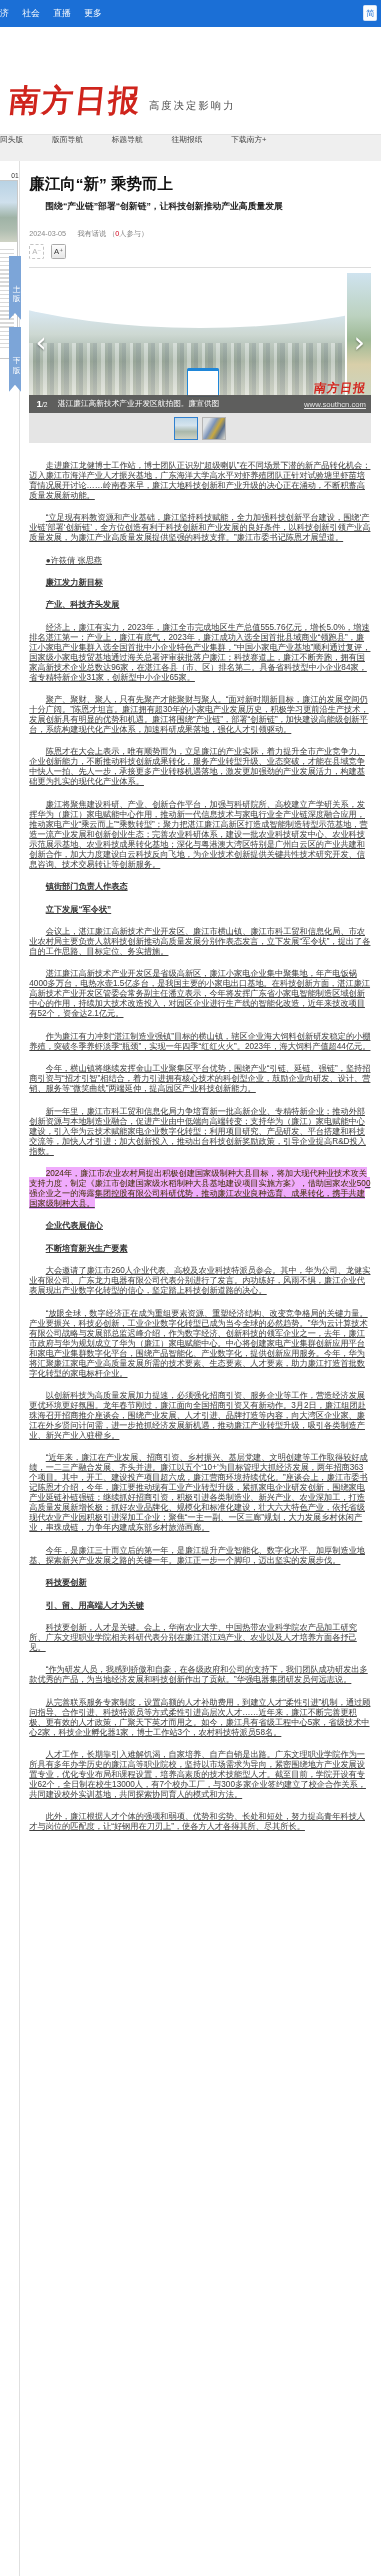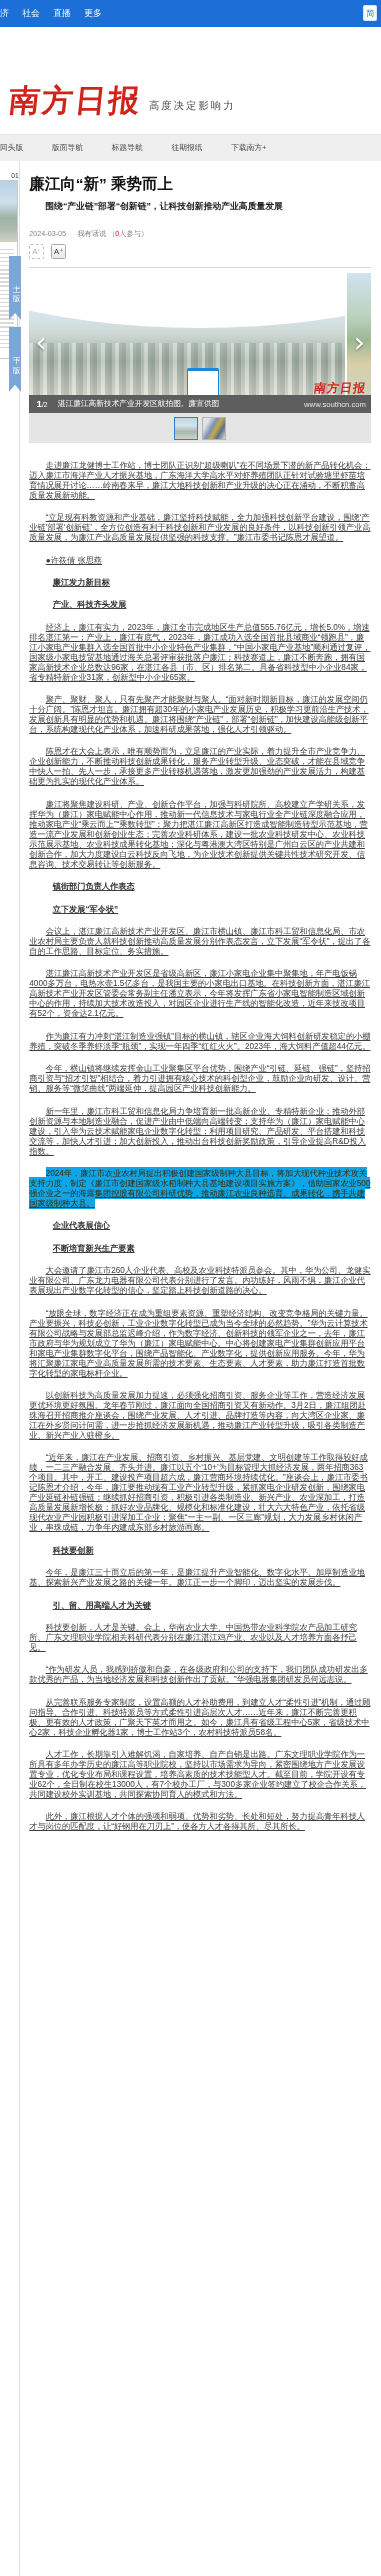--- a/index.html
+++ b/index.html
@@ -20,21 +20,21 @@
   
   .masthead{height:107px;background:#fff;position:relative;}
   .brand{display:flex;align-items:flex-end;padding:58px 0 0 9.3px;}
   .logo{
     font-family:"Liberation Serif","DejaVu Serif",serif;
     color:#cf241c;font-size:31px;font-weight:bold;line-height:1;
     letter-spacing:2.1px;transform:skewX(-6deg);
   }
   .slogan{font-size:10.3px;color:#4a4a4a;letter-spacing:2.1px;margin:0 0 3.1px 7.2px;}
   
-  .subnav{height:26px;background:#efefef;border-top:0.5px solid #e3e3e3;display:flex;align-items:center;}
+  .subnav{height:26px;background:#efefef;border-top:0.5px solid #e3e3e3;display:flex;}
   .snav-item{font-size:7.7px;color:#444;margin-right:29px;cursor:pointer;white-space:nowrap;}
   .snav-item:first-child{margin-left:0;}
   
   .page-badge{position:absolute;left:11.3px;top:172px;font-size:6.7px;color:#333;}
   .paper-thumb{
     position:absolute;left:-13.4px;top:180px;width:29px;height:177px;
     border:0.5px solid #c9c9c9;background:#fff;overflow:hidden;
   }
   .pt-img{height:61px;background:linear-gradient(#b8d2e4 0%,#cfe0ec 35%,#9fb3a6 60%,#aebdb0 80%,#cfd3c5 100%);}
   .pt-lines{margin:4.1px 2.6px 0;height:103px;background:repeating-linear-gradient(#fff 0 2.6px,#d9d9d9 2.6px 4.1px);}
@@ -83,34 +83,34 @@
   .car-arrow{position:absolute;top:40%;color:#fff;font-size:28px;line-height:1;cursor:pointer;text-shadow:0 0.5px 2.1px rgba(0,0,0,.4);font-family:"DejaVu Sans",sans-serif;}
   .car-arrow.left{left:6.2px;}
   .car-arrow.right{right:6.2px;}
   .caption-bar{
     position:absolute;bottom:0;left:0;right:0;height:18.5px;background:rgba(84,84,84,.93);
     color:#fff;display:flex;align-items:center;padding:0 7.2px;box-sizing:border-box;font-size:7.7px;
   }
   .cap-idx{margin-right:10.3px;font-size:6.7px;}
   .cap-idx b{font-size:9.8px;font-weight:bold;}
   .watermark{position:absolute;right:5.2px;bottom:16.5px;color:#d3261f;font-family:"Liberation Serif","DejaVu Serif",serif;font-weight:bold;font-size:12px;transform:skewX(-8deg);letter-spacing:1px;}
-  .watermark-url{position:absolute;right:5.2px;bottom:4.1px;color:#e6e6e6;font-size:7.7px;z-index:2;}
+  .watermark-url{position:absolute;right:5.2px;bottom:4.1px;color:#e6e6e6;font-size:7.7px;z-index:2;text-decoration:underline;}
   .thumbs{height:30px;background:#e5e5e5;display:flex;justify-content:center;align-items:center;gap:3.6px;}
   .thumb{width:24px;height:23px;box-sizing:border-box;cursor:pointer;}
   .thumb-1{border:1px solid #2f80d0;background:linear-gradient(#bcd6e8 0%,#d5e4ee 35%,#aab8ab 65%,#cfd3c5 100%);}
   .thumb-2{border:0.5px solid #b5b5b5;background:linear-gradient(120deg,#dfe3e6 20%,#7a92b8 42%,#caa93f 58%,#5a6f8e 75%,#e0ddd0 100%);}
   
   .article-body{
     padding:17.5px 9.8px 0;height:2159px;box-sizing:border-box;overflow:hidden;
     font-size:8.2px;color:#404040;
   }
   .blk{line-height:10px;margin:0 0 12.4px;text-indent:2em;text-decoration:underline;}
-  .b-h .blk-text,.b-h2 .blk-text{font-weight:bold;color:#333;margin-left:7px;}
+  .b-h .blk-text,.b-h2 .blk-text{font-weight:bold;color:#333;}
   .b-author{}
-  .b-hl .blk-text{background:#0ea5e9;color:#3d2b00;padding:1.5px 0;}
+  .b-hl .blk-text{background:#f0abfc;color:#3d2b00;padding:1.5px 0;}
 </style>
 </head>
 <body>
 
 <div class="topbar">
   <div class="topbar-nav">
       <a class="tnav-item">济</a>
       <a class="tnav-item">社会</a>
       <a class="tnav-item">直播</a>
       <a class="tnav-item">更多</a>
@@ -196,22 +196,22 @@
       <p class="blk b-p"><span class="blk-text">作为廉江有力冲刺“湛江制造业强镇”目标的横山镇，辖区企业海大饲料创新研发稳定的小棚养殖，突破冬季养虾淡季“瓶颈”，实现一年四季“红红火火”。2023年，海大饲料产值超44亿元。</span></p>
       <p class="blk b-p"><span class="blk-text">今年，横山镇将继续发挥金山工业聚集区平台优势，围绕产业“引链、延链、强链”，坚持招商引资与“招才引智”相结合，着力引进拥有核心技术的科创型企业，鼓励企业向研发、设计、营销、服务等“微笑曲线”两端延伸，提高园区产业科技创新能力。</span></p>
       <p class="blk b-p"><span class="blk-text">新一年里，廉江市科工贸和信息化局力争培育新一批高新企业、专精特新企业；推动外部创新资源与本地制造业融合，促进产业由中低端向高端转变；支持华为（廉江）家电赋能中心建设，引入华为云技术赋能家电企业数字化转型；利用项目研究、产品研发、平台搭建和科技交流等，加快人才引进；加大创新投入，推动出台科技创新奖励政策，引导企业提高R&amp;D投入指数。</span></p>
       <p class="blk b-hl"><span class="blk-text">2024年，廉江市农业农村局提出积极创建国家级制种大县目标，将加大现代种业技术攻关支持力度，制定《廉江市创建国家级水稻制种大县基地建设项目实施方案》，借助国家农业500强企业之一的海露集团控股有限公司科研优势，推动廉江农业良种选育、成果转化，携手共建国家级制种大县。</span></p>
       <p class="blk b-h"><span class="blk-text">企业代表展信心</span></p>
       <p class="blk b-h2"><span class="blk-text">不断培育新兴生产要素</span></p>
       <p class="blk b-p"><span class="blk-text">大会邀请了廉江市260人企业代表、高校及农业科技特派员参会。其中，华为公司、龙健实业有限公司、广东龙力电器有限公司代表分别进行了发言。内功练好，风雨不惧，廉江企业代表展现出产业数字化转型的信心，坚定踏上科技创新道路的决心。</span></p>
       <p class="blk b-p"><span class="blk-text">“放眼全球，数字经济正在成为重组要素资源、重塑经济结构、改变竞争格局的关键力量。产业要振兴，科技必创新，工业企业数字化转型已成为当今全球的必然趋势。”华为云计算技术有限公司战略与发展部总监迟峰介绍，作为数字经济、创新科技的领军企业之一，去年，廉江市政府与华为规划成立了华为（廉江）家电赋能中心。中心将创建家电产业集群创新应用平台和家电产业集群数字化平台，围绕产品智能化、产业数字化，提供创新应用服务。今年，华为将汇聚廉江家电产业高质量发展所需的技术要素、生态要素、人才要素，助力廉江打造首批数字化转型的家电标杆企业。</span></p>
       <p class="blk b-p"><span class="blk-text">以创新科技为高质量发展加力提速，必须强化招商引资、服务企业等工作，营造经济发展更优环境更好氛围。龙年春节刚过，廉江面向全国招商引资又有新动作。3月2日，廉江组团赴珠海召开招商推介座谈会，围绕产业发展、人才引进、品牌打造等内容，向大湾区企业家、廉江在外乡贤问计问需，进一步抢抓经济发展新机遇，推动廉江产业转型升级，吸引各类制造产业、新兴产业入驻橙乡。</span></p>
       <p class="blk b-p"><span class="blk-text">“近年来，廉江在产业发展、招商引资、乡村振兴、基层党建、文明创建等工作取得较好成绩，一二三产融合发展、齐头并进。廉江以五个‘10+’为目标管理大抓经济发展，两年招商363个项目。其中，开工、建设投产项目超六成，廉江营商环境持续优化。”座谈会上，廉江市委书记陈恩才介绍，今年，廉江要推动现有工业产业转型升级，紧抓家电企业研发创新，围绕家电产业延链补链强链；继续抓好招商引资，积极引进各类制造业、新兴产业、农业深加工，打造高质量发展新增长极；抓好农业品牌化、规模化和标准化建设，壮大六大特色产业，依托省级现代农业产业园积极引进深加工企业；聚焦“一主一副、一区三廊”规划，大力发展乡村休闲产业，串珠成链，力争年内建成东部乡村旅游画廊。</span></p>
+      <p class="blk b-p"><span class="blk-text">今年，是廉江三十而立后的第一年，是廉江提升产业智能化、数字化水平、加厚制造业地基、探索新兴产业发展之路的关键一年。廉江正一步一个脚印，迈出坚实的发展步伐。</span></p>
       <p class="blk b-h"><span class="blk-text">科技要创新</span></p>
-      <p class="blk b-p"><span class="blk-text">今年，是廉江三十而立后的第一年，是廉江提升产业智能化、数字化水平、加厚制造业地基、探索新兴产业发展之路的关键一年。廉江正一步一个脚印，迈出坚实的发展步伐。</span></p>
       <p class="blk b-h2"><span class="blk-text">引、留、用高端人才为关键</span></p>
       <p class="blk b-p"><span class="blk-text">科技要创新，人才是关键。会上，华南农业大学、中国热带农业科学院农产品加工研究所、广东文理职业学院相关科研代表分别在廉江湛江鸡产业、农业以及人才培养方面各抒己见。</span></p>
       <p class="blk b-p"><span class="blk-text">“作为研发人员，我感到骄傲和自豪，在各级政府和公司的支持下，我们团队成功研发出多款优秀的产品，为当地经济发展和科技创新作出了贡献。”华强电器集团研发员何远志说。</span></p>
       <p class="blk b-p"><span class="blk-text">从完善联系服务专家制度，设置高额的人才补助费用，到建立人才“柔性引进”机制，通过顾问指导、合作引进、科技特派员等方式柔性引进高层次人才……近年来，廉江不断完善更积极、更有效的人才政策，广聚天下英才而用之。如今，廉江具有省级工程中心5家，省级技术中心2家，科技企业孵化器1家，博士工作站3个，农村科技特派员58名。</span></p>
       <p class="blk b-p"><span class="blk-text">人才工作，长期靠引入难解饥渴，自家培养、自产自销是出路。广东文理职业学院作为一所具有多年办学历史的廉江高等职业院校，坚持以市场需求为导向，紧密围绕地方产业发展设置专业，优化专业布局和课程设置，培养高素质的技术技能型人才。截至目前，学院开设有专业62个，全日制在校生13000人，有7个校办工厂，与300多家企业签约建立了校企合作关系，共同建设校外实训基地，共同探索协同育人的模式和方法。</span></p>
       <p class="blk b-p"><span class="blk-text">此外，廉江根据人才个体的强项和弱项、优势和劣势、长处和短处，努力提高青年科技人才与岗位的匹配度，让“好钢用在刀刃上”，使各方人才各得其所、尽其所长。</span></p>
     </div>
 
 </div>
 

